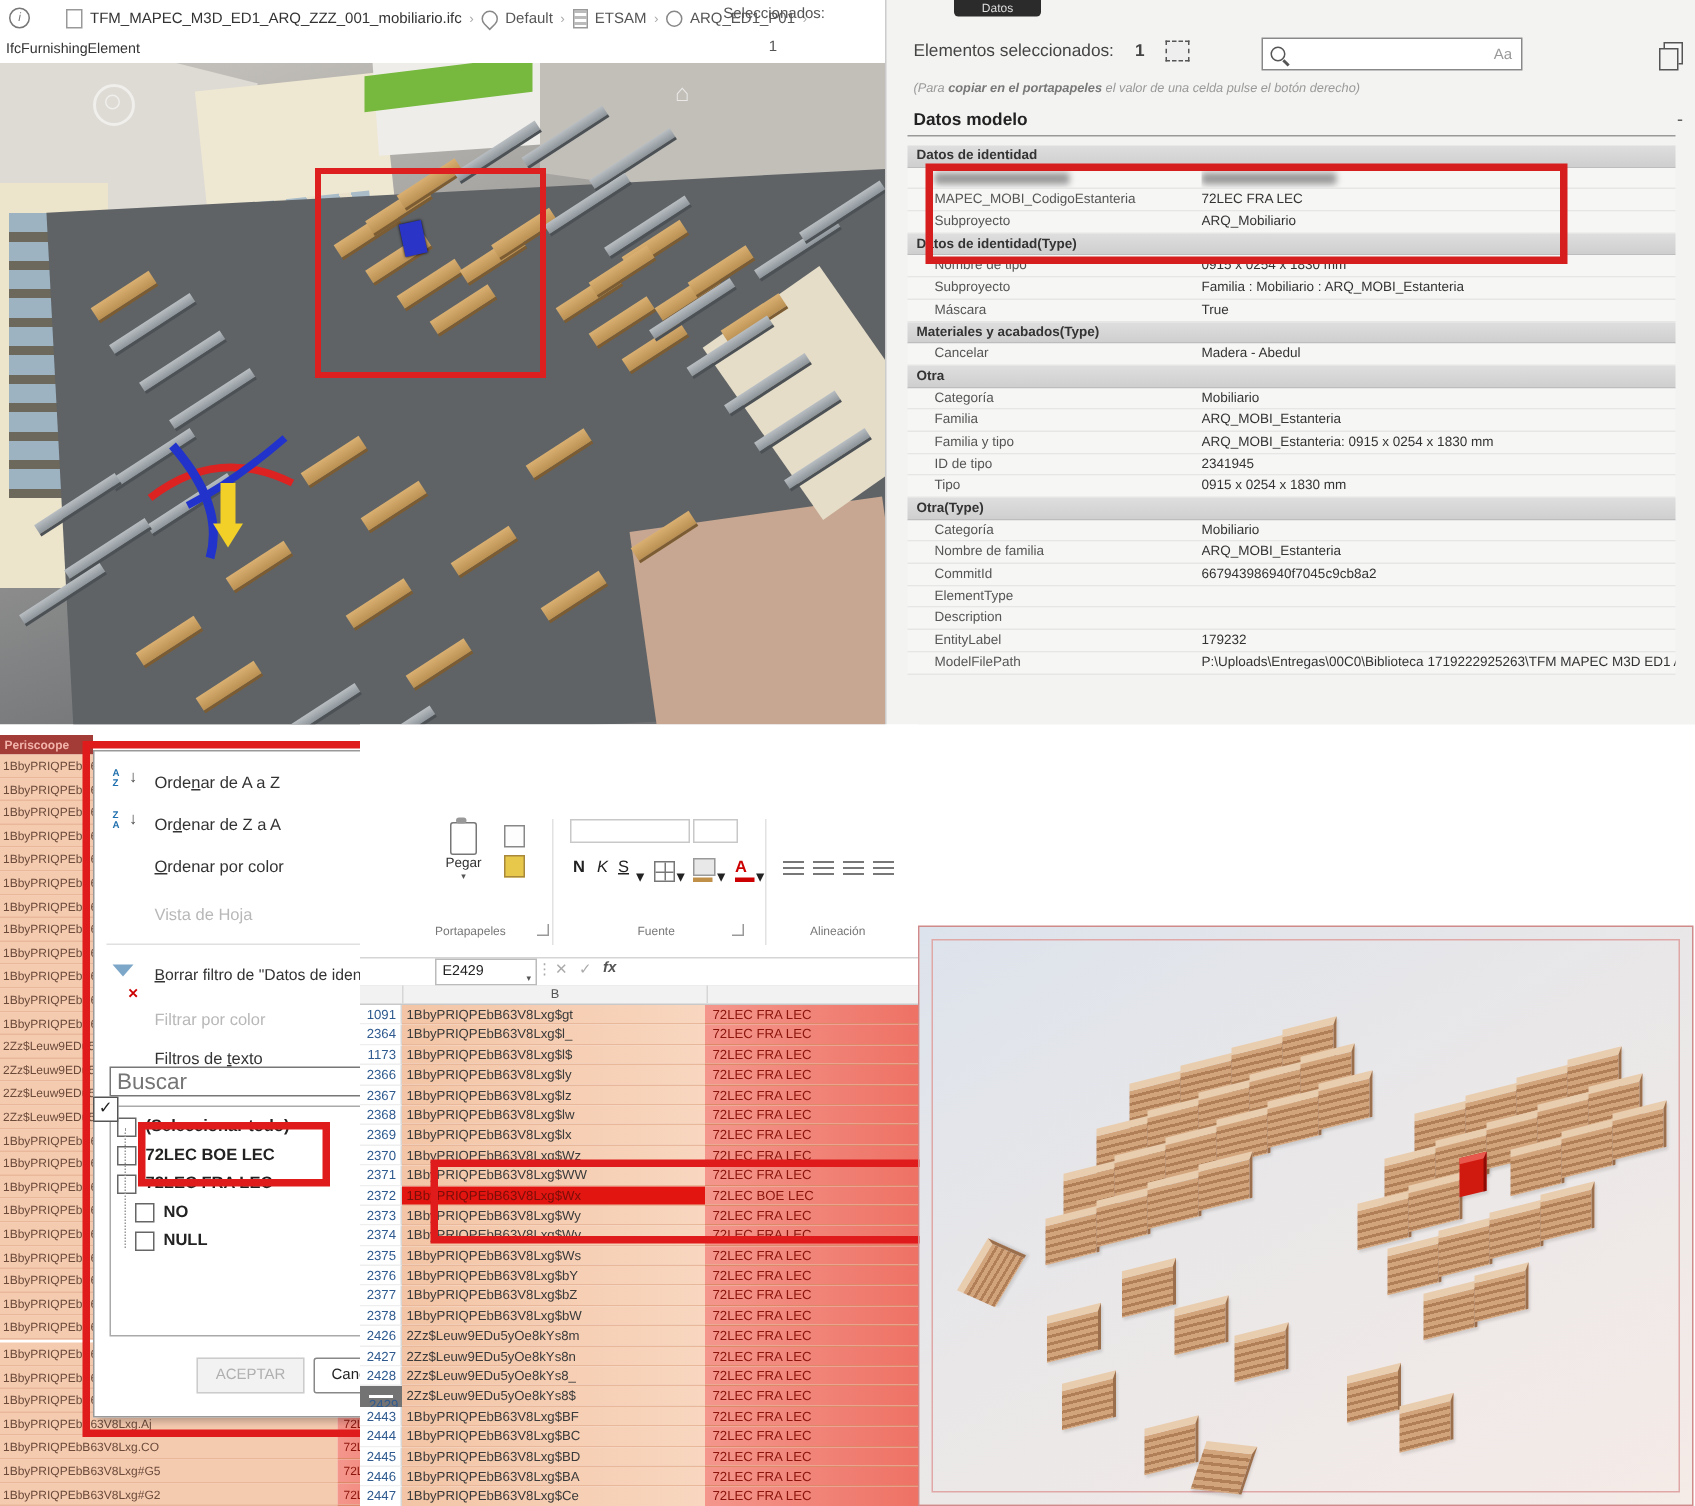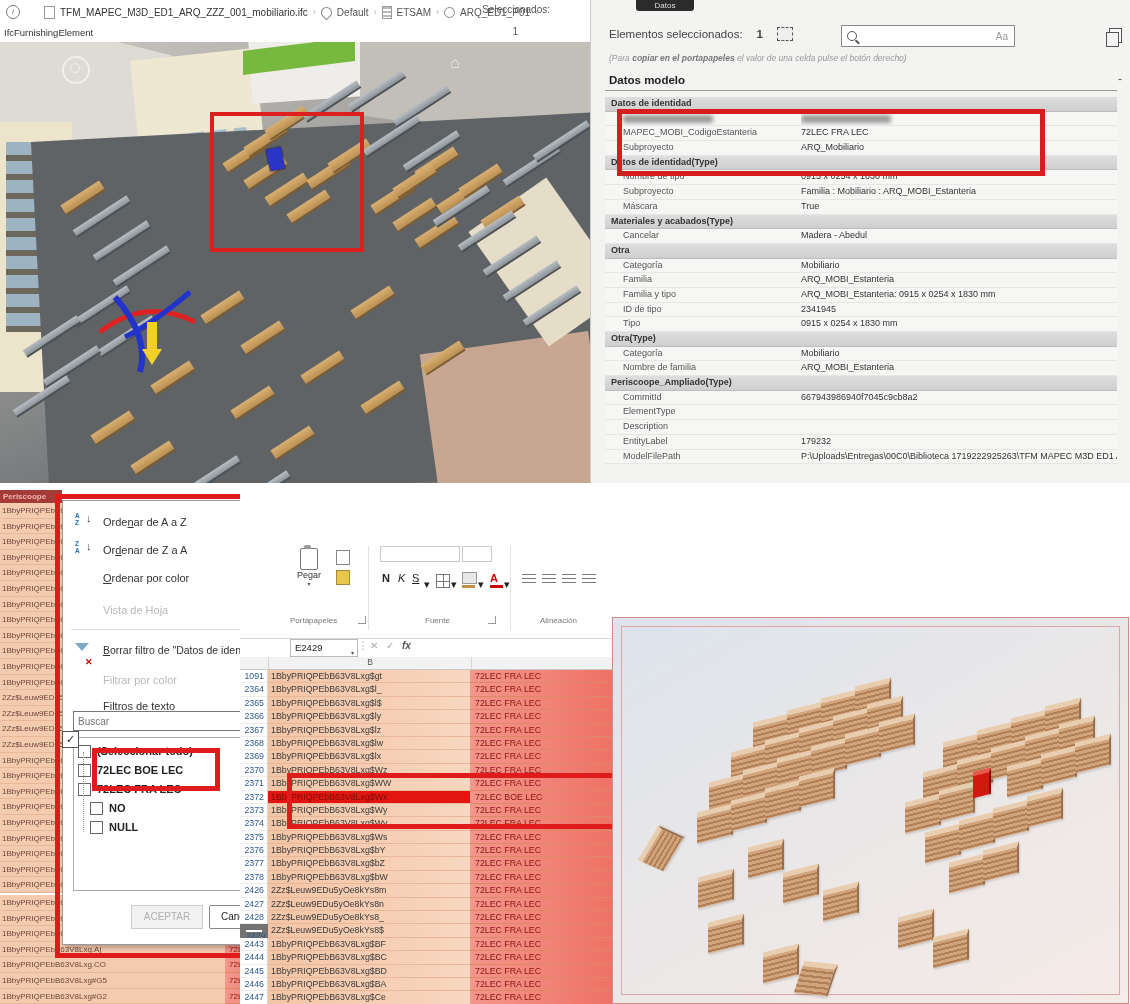--- a/index.html
+++ b/index.html
@@ -78,21 +78,21 @@
   .mitem.dis{color:#b8b8b8}
   .subarr{position:absolute;right:10px;color:#666;font-size:13px}
   .mitem.dis .subarr{color:#c4c4c4}
   .azic{position:absolute;left:12px;top:4px;width:18px;height:18px;font-size:6.5px;font-weight:bold;line-height:6.5px;color:#1f6fae}
   .azic .dn{position:absolute;left:11px;top:2px;color:#444;font-size:11px}
   .funic{position:absolute;left:12px;top:6px;width:0;height:0;border-left:7px solid transparent;
          border-right:7px solid transparent;border-top:8px solid #7da7c8}
   .funx{position:absolute;left:22px;top:12px;color:#c00;font-size:9px;font-weight:bold}
   #menu-sep1{left:8px;top:160px;width:202px;height:1px;background:#e0e0e0}
   #buscar-box{left:10px;top:210px;width:196px;height:18px;border:1px solid #777;display:flex;align-items:center}
-  #buscar-box input{border:0;outline:0;flex:1;font-size:10px;color:#888;padding-left:4px;background:transparent}
+  #buscar-box input{border:0;outline:0;flex:1;font-size:15px;color:#888;padding-left:4px;background:transparent}
   #flist{left:10px;top:236px;width:196px;height:152px;border:1px solid #aaa;background:#fff;overflow:hidden}
   .fitem{position:absolute;left:4px;height:18px;display:flex;align-items:center;gap:6px;font-size:11px;color:#222;font-weight:bold}
   .fitem .cb{width:11px;height:11px;border:1.5px solid #666;background:#fff;flex:none}
   .fitem.child{left:16px}
   .treeline{position:absolute;left:9px;border-left:1px dotted #999}
   #btn-aceptar{left:68px;top:404px;width:70px;height:22px;background:#f2f2f2;border:1px solid #ccc;
                color:#b0b0b0;font-size:10px;text-align:center;line-height:22px}
   #btn-cancelar{left:146px;top:404px;width:62px;height:22px;background:#fff;border:1px solid #888;
                 color:#222;font-size:10px;text-align:center;line-height:22px;border-radius:2px}
   #grip{right:3px;bottom:3px;width:8px;height:8px;
@@ -332,21 +332,20 @@
       </div>
       <div class="psec">Otra(Type)</div>
       <div class="prow">
         <div class="plabel">Categoría</div>
         <div class="pvalue">Mobiliario</div>
       </div>
       <div class="prow">
         <div class="plabel">Nombre de familia</div>
         <div class="pvalue">ARQ_MOBI_Estanteria</div>
       </div>
-      <div class="psec">Periscoope_Ampliado(Type)</div>
       <div class="prow">
         <div class="plabel">CommitId</div>
         <div class="pvalue">667943986940f7045c9cb8a2</div>
       </div>
       <div class="prow">
         <div class="plabel">ElementType</div>
         <div class="pvalue"></div>
       </div>
       <div class="prow">
         <div class="plabel">Description</div>
@@ -618,21 +617,21 @@
           <div class="gnum">1091</div>
           <div class="gid">1BbyPRIQPEbB63V8Lxg$gt</div>
           <div class="gval">72LEC FRA LEC</div>
         </div>
         <div class="grow">
           <div class="gnum">2364</div>
           <div class="gid">1BbyPRIQPEbB63V8Lxg$l_</div>
           <div class="gval">72LEC FRA LEC</div>
         </div>
         <div class="grow">
-          <div class="gnum">2365</div>
+          <div class="gnum">1173</div>
           <div class="gid">1BbyPRIQPEbB63V8Lxg$l$</div>
           <div class="gval">72LEC FRA LEC</div>
         </div>
         <div class="grow">
           <div class="gnum">2366</div>
           <div class="gid">1BbyPRIQPEbB63V8Lxg$ly</div>
           <div class="gval">72LEC FRA LEC</div>
         </div>
         <div class="grow">
           <div class="gnum">2367</div>

